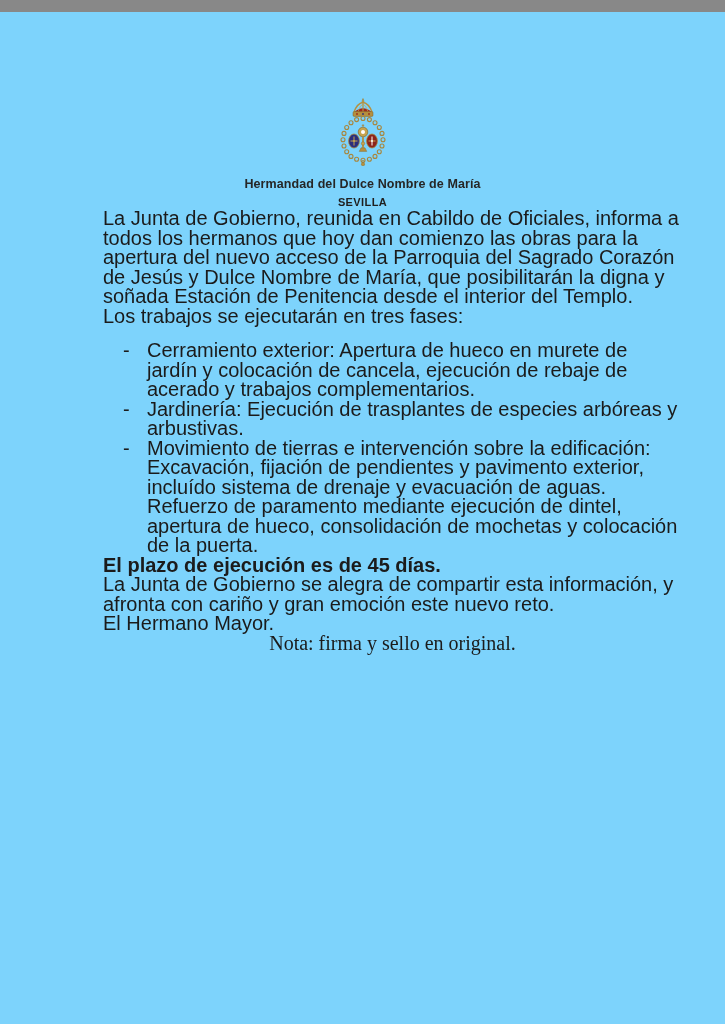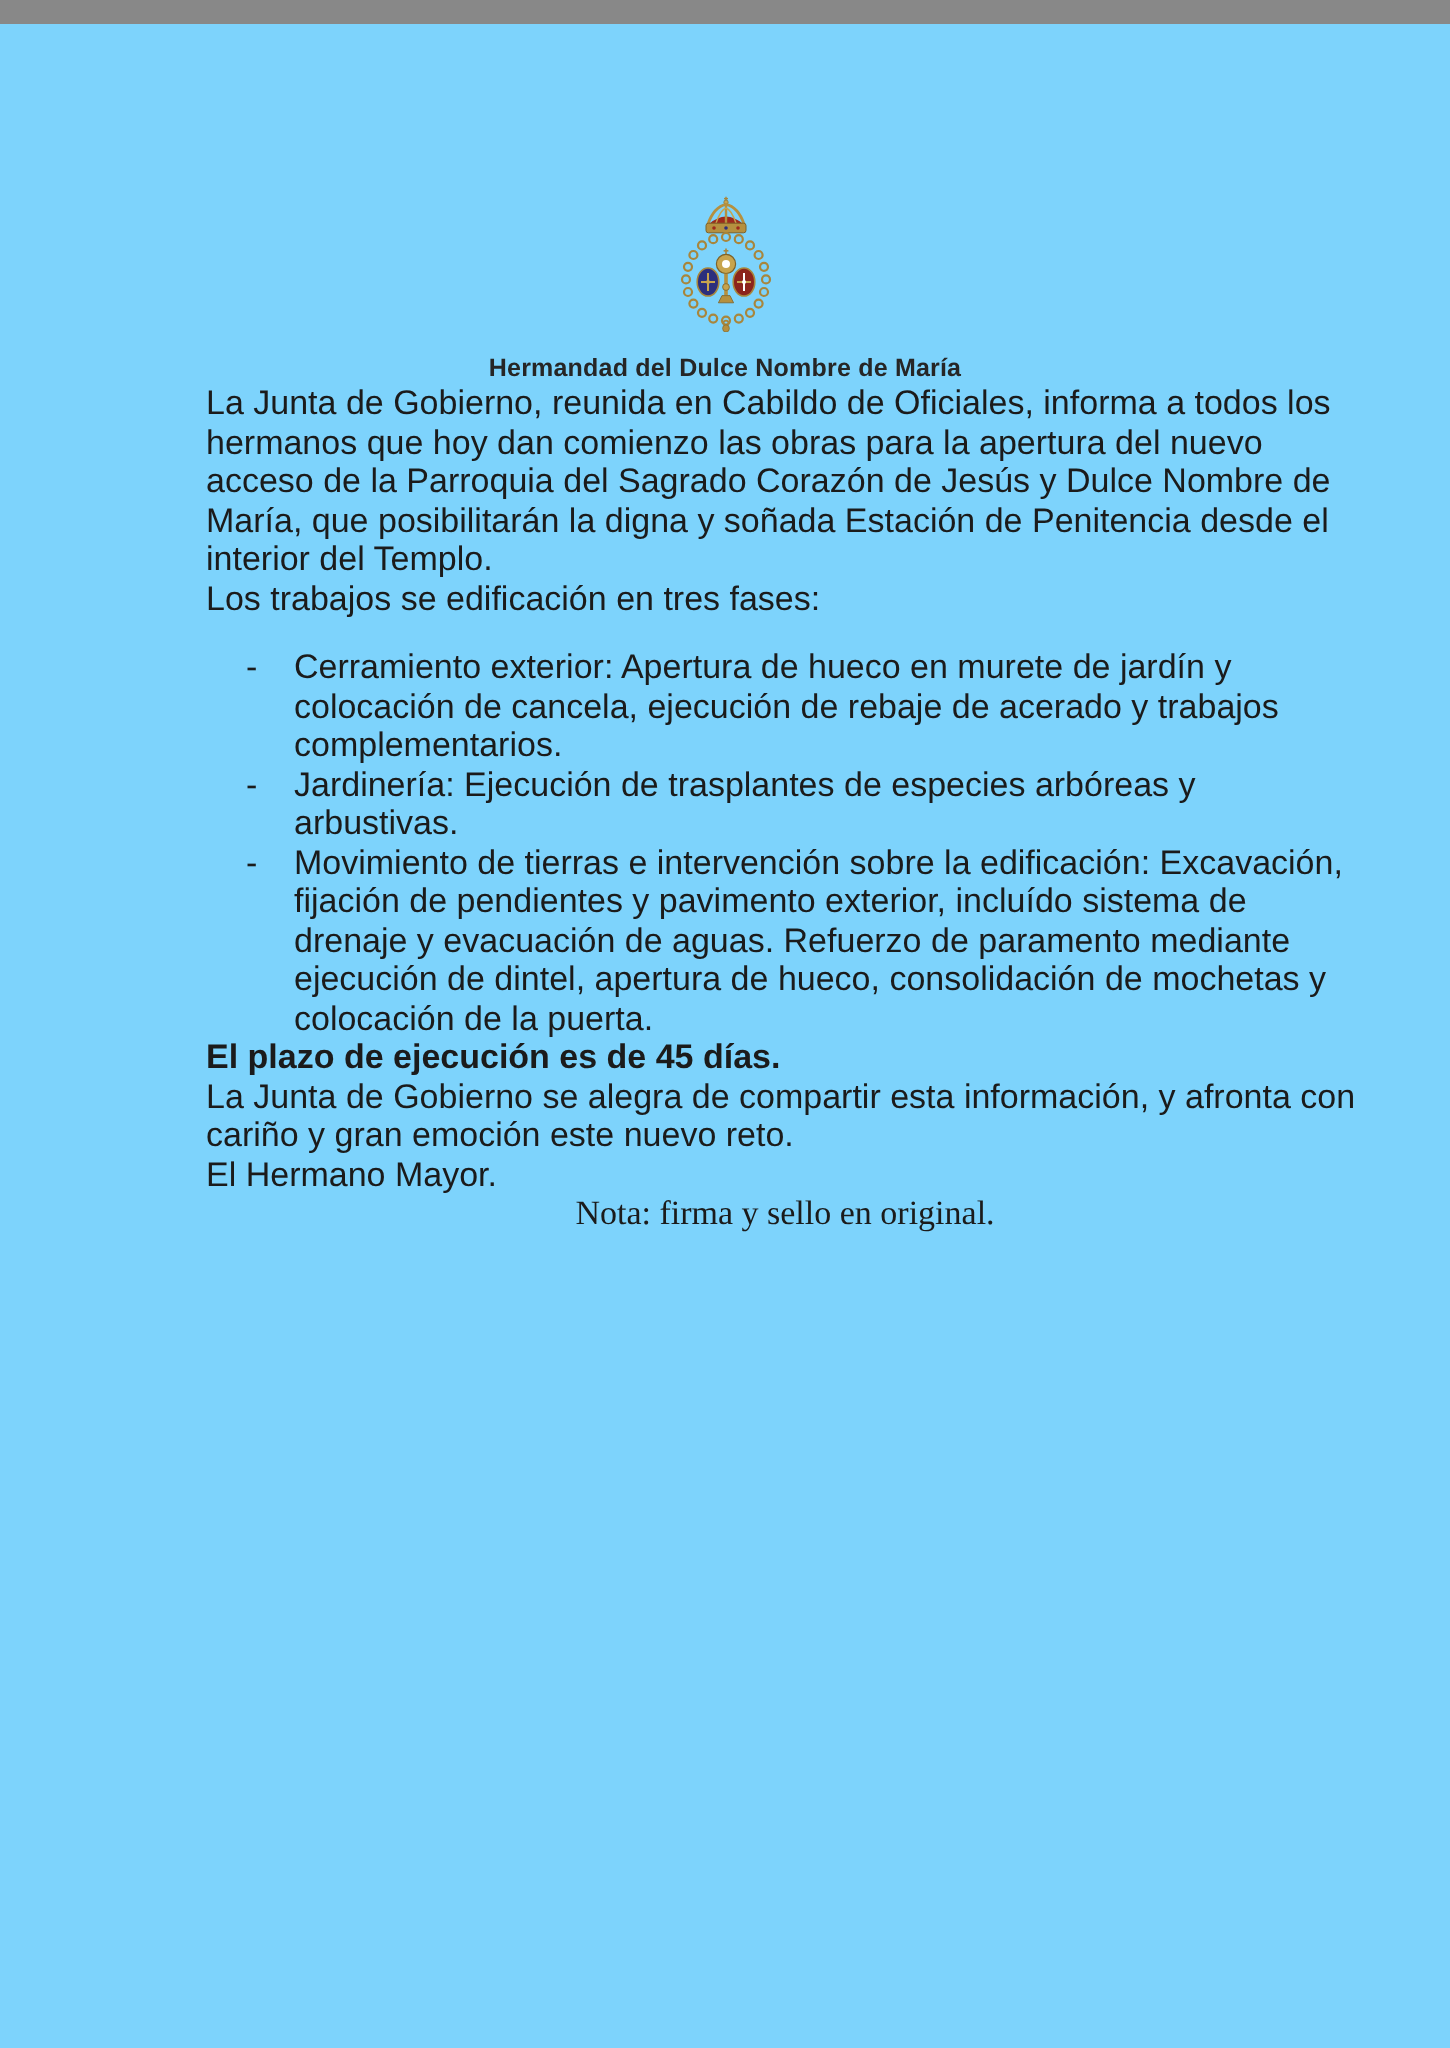--- a/index.html
+++ b/index.html
@@ -34,21 +34,21 @@
     margin-top: 4px;
     text-align: center;
     font-size: 11px;
     font-weight: 700;
     color: #1f1f1f;
     letter-spacing: 0.4px;
     line-height: 13px;
   }
   .doc-body {
     padding: 0 43px 0 103px;
-    font-size: 17px;
+    font-size: 20px;
     line-height: 19.5px;
     letter-spacing: 0;
   }
   .doc-body p { margin: 0; }
   .p-intro   { margin-top: 13px; }
   .p-fases   { margin-top: 9px;  }
   ul.works {
     margin: 15px 0 0 0;
     padding: 0;
     list-style: none;
@@ -141,25 +141,26 @@
       </g>
 
       <g>
         <circle cx="30" cy="63.5" r="1.2" fill="none" stroke="#a8863c" stroke-width="0.8"></circle>
         <ellipse cx="30" cy="66.2" rx="1.7" ry="1.8" fill="#b5903f" stroke="#7e6228" stroke-width="0.3"></ellipse>
       </g>
     </svg>
   </div>
 
   <div class="org-name">Hermandad del Dulce Nombre de María</div>
+  <div class="city">SEVILLA</div>
 
   <div class="doc-body">
     <p class="p-intro">La Junta de Gobierno, reunida en Cabildo de Oficiales, informa a todos los hermanos que hoy dan comienzo las obras para la apertura del nuevo acceso de la Parroquia del Sagrado Corazón de Jesús y Dulce Nombre de María, que posibilitarán la digna y soñada Estación de Penitencia desde el interior del Templo.</p>
 
-    <p class="p-fases">Los trabajos se edificación en tres fases:</p>
+    <p class="p-fases">Los trabajos se ejecutarán en tres fases:</p>
 
     <ul class="works">
       <li>
         <span class="dash">-</span>
         <span class="li-text">Cerramiento exterior: Apertura de hueco en murete de jardín y colocación de cancela, ejecución de rebaje de acerado y trabajos complementarios.</span>
       </li>
       <li>
         <span class="dash">-</span>
         <span class="li-text">Jardinería: Ejecución de trasplantes de especies arbóreas y arbustivas.</span>
       </li>

